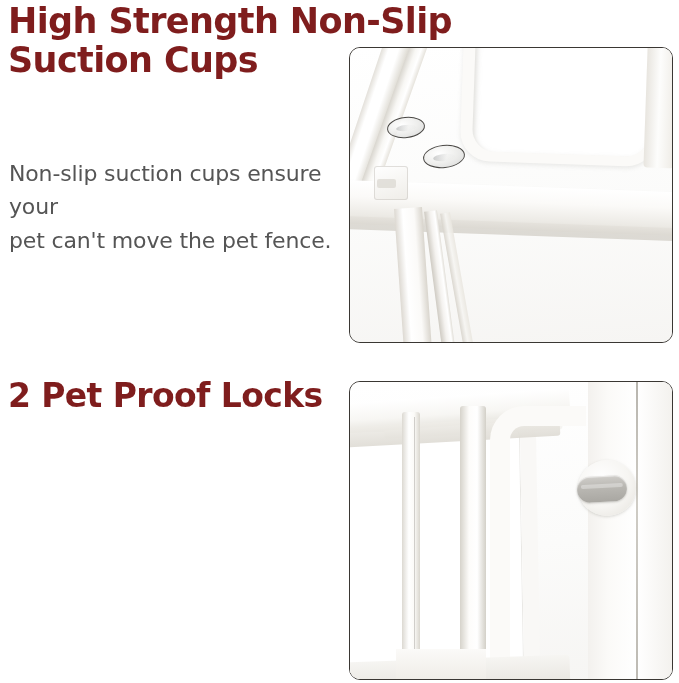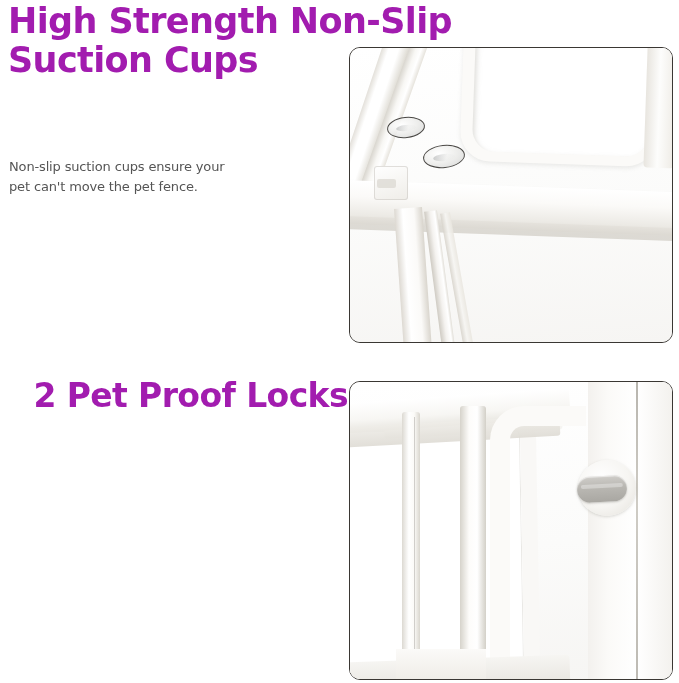--- a/index.html
+++ b/index.html
@@ -19,47 +19,46 @@
   .page {
     position: absolute;
     inset: 0;
     background: #ffffff;
   }
 
   
   .feature-heading {
     position: absolute;
     left: 8px;
-    color: #a21caf;
+    color: #7f1d1d;
     font-family: "DejaVu Sans", sans-serif;
     font-weight: bold;
     letter-spacing: -0.6px;
     line-height: 1.10;
     margin: 0;
     white-space: pre-line;
   }
   #heading-1 {
     top: 2px;
     width: 460px;
     font-size: 35px;
   }
   #heading-2 {
     top: 378px;
     width: 340px;
     font-size: 33px;
-    text-align: right;
   }
 
   .feature-body {
     position: absolute;
     left: 9px;
     color: #555555;
     font-family: "DejaVu Sans", sans-serif;
     font-weight: normal;
-    font-size: 13px;
+    font-size: 22px;
     line-height: 1.52;
     margin: 0;
     white-space: pre-line;
     letter-spacing: -0.15px;
   }
   #body-1 { top: 157px; width: 330px; }
   #body-2 { top: 479px; width: 310px; }
 
   
   .photo-panel {

